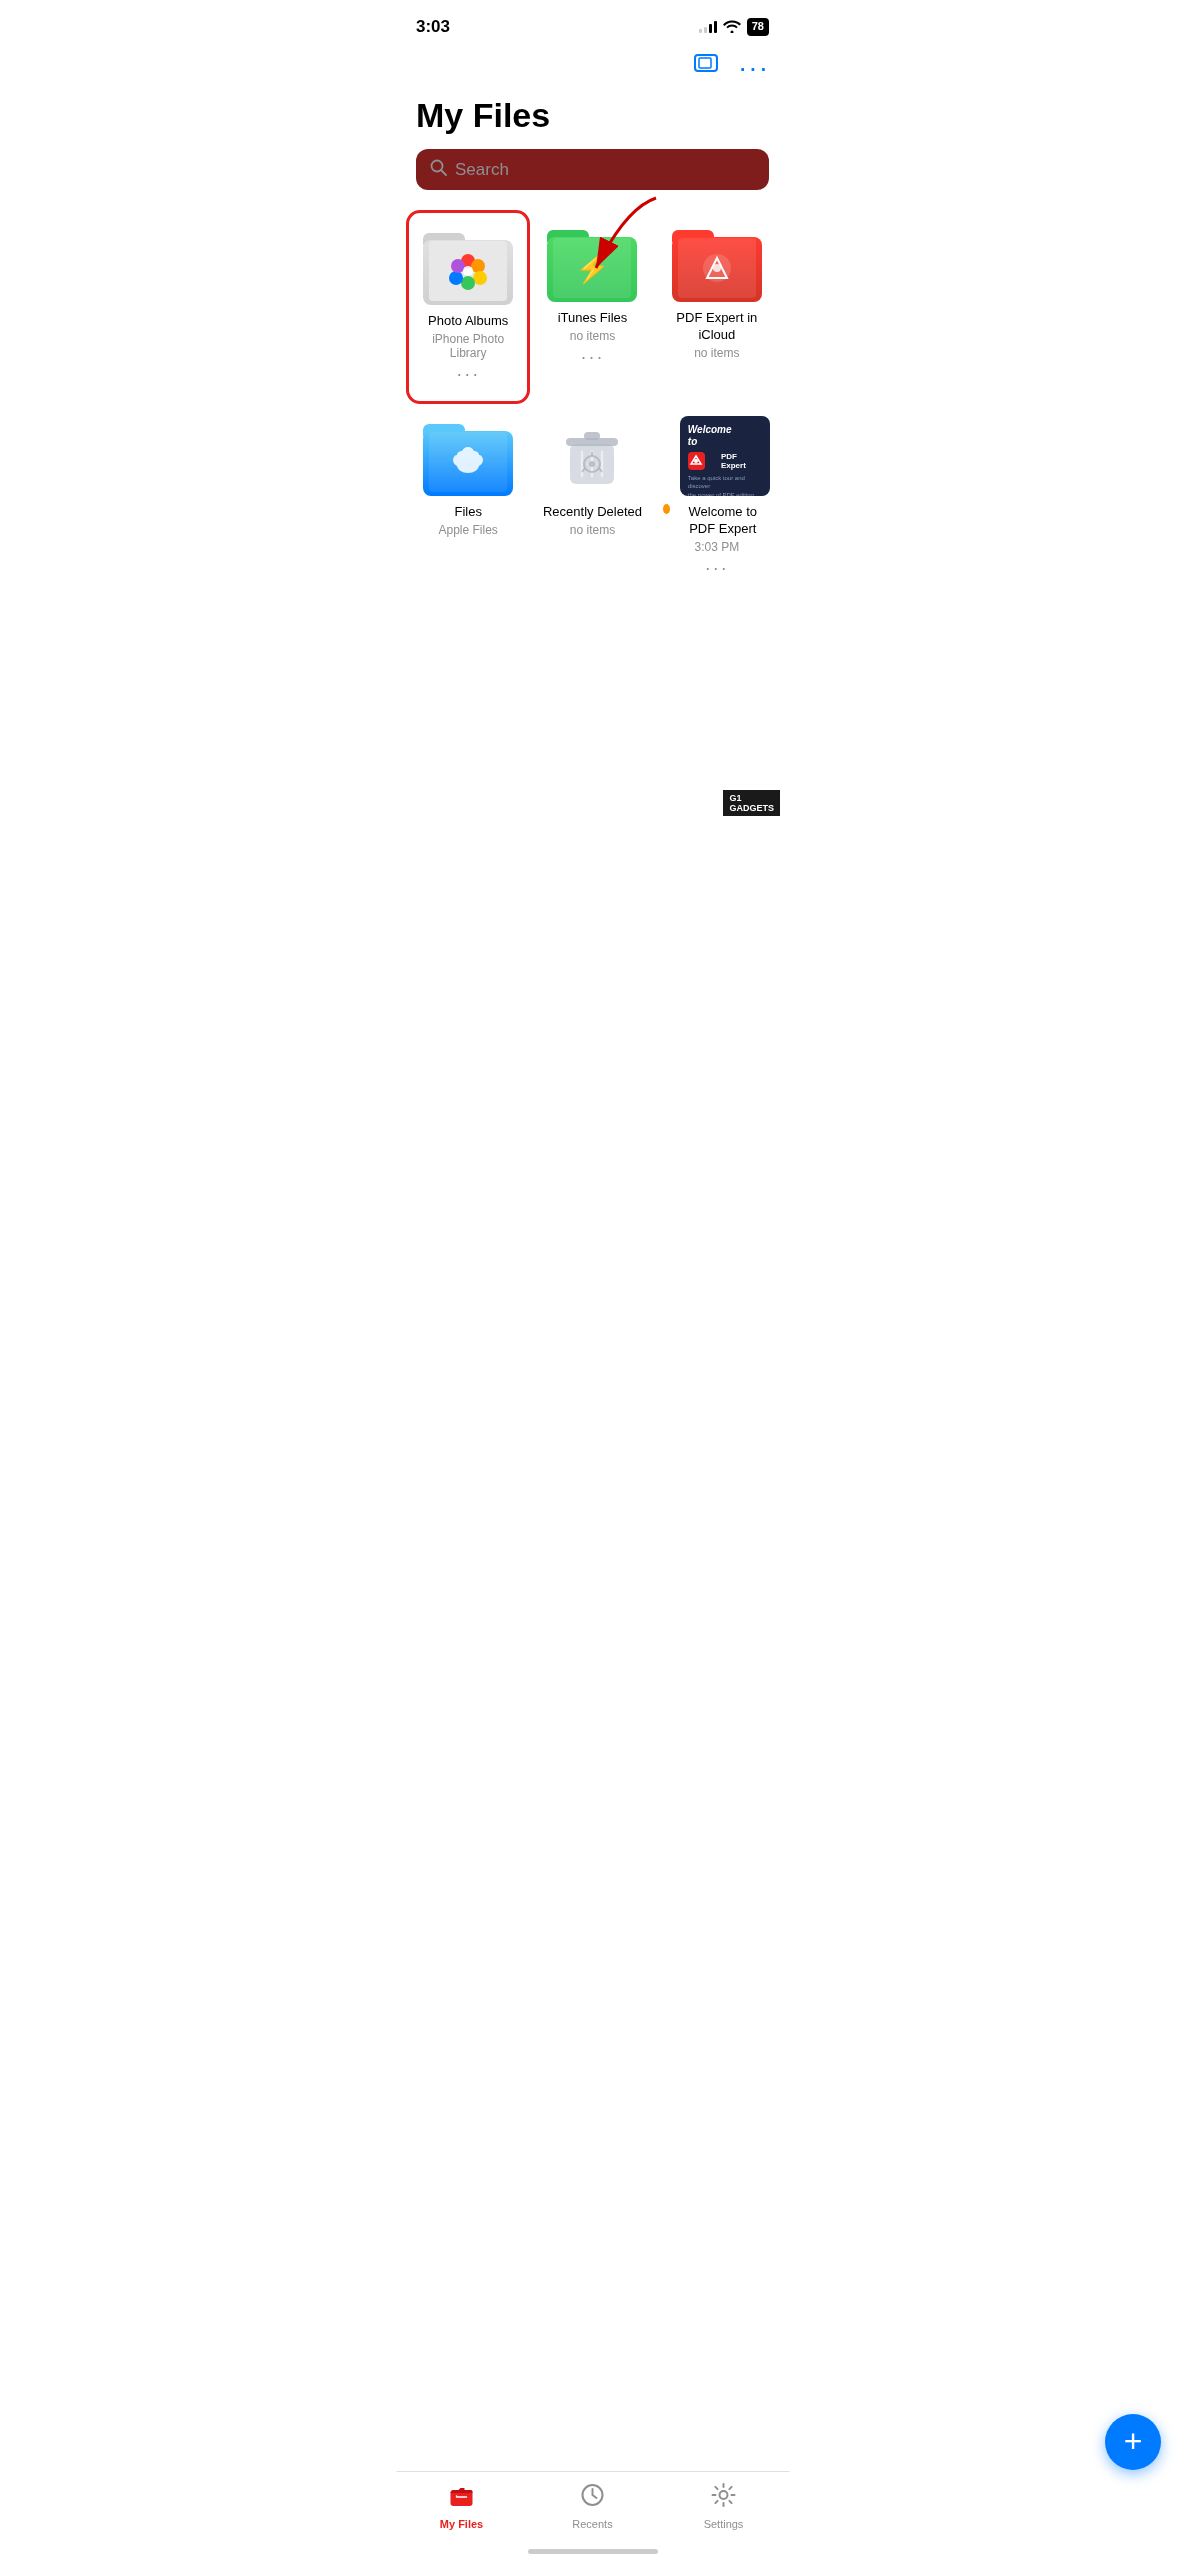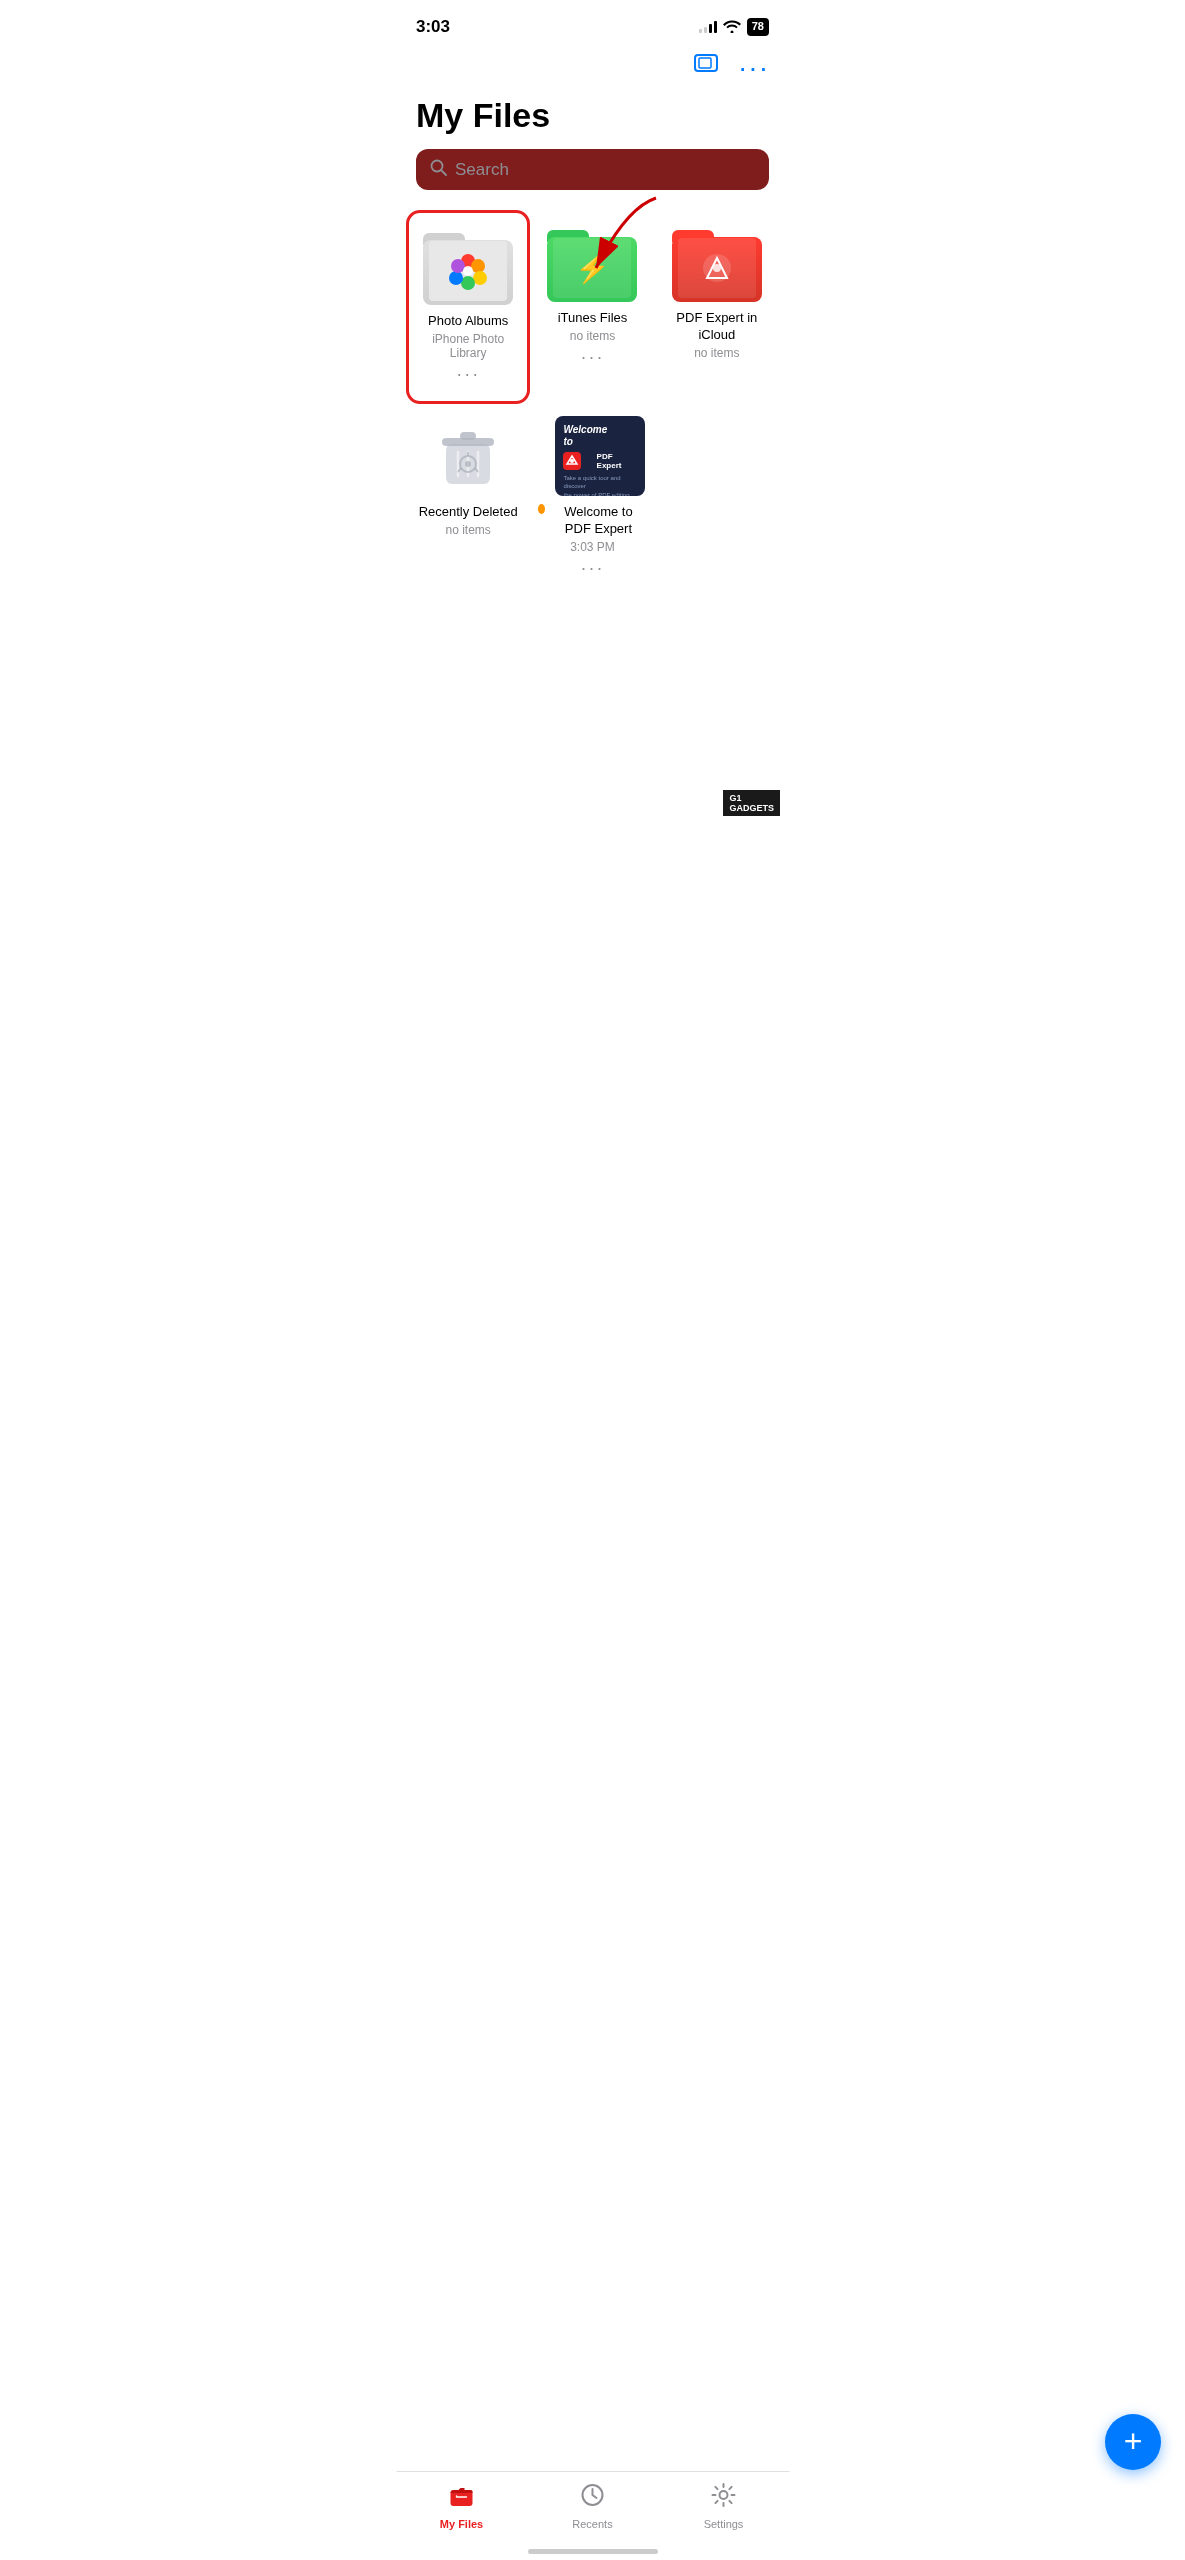--- a/index.html
+++ b/index.html
@@ -552,20 +552,33 @@
           <circle cx="18" cy="18" r="14" fill="rgba(255,255,255,0.15)"></circle>
           <polygon points="18,8 28,28 8,28" fill="none" stroke="white" stroke-width="2"></polygon>
           <circle cx="18" cy="18" r="4" fill="white" opacity="0.8"></circle>
         </svg>
       </div>
     </div>
     <div class="file-name">PDF Expert in iCloud</div>
     <div class="file-subtitle">no items</div>
   </div>
 
+  <div class="file-item">
+    <div class="folder-icon-wrap folder-files">
+      <div class="folder-tab" style="background: #5ac8fa;"></div>
+      <div class="folder-body" style="background: linear-gradient(180deg, #5ac8fa 0%, #007AFF 100%);"></div>
+      <div class="folder-inner" style="background: rgba(255,255,255,0.08); display:flex; align-items:center; justify-content:center;">
+        <svg width="38" height="38" viewBox="0 0 38 38">
+          <path d="M19 4 C16 4 14 6 13 8 C11 8 8 9 8 12 C6 12 4 14 4 17 C4 20 6 22 8 23 C9 27 13 30 19 30 C25 30 29 27 30 23 C32 22 34 20 34 17 C34 14 32 12 30 12 C30 9 27 8 25 8 C24 6 22 4 19 4Z" fill="white" opacity="0.85"></path>
+        </svg>
+      </div>
+    </div>
+    <div class="file-name">Files</div>
+    <div class="file-subtitle">Apple Files</div>
+  </div>
 
   <div class="file-item">
     <div class="trash-icon-wrap">
       <svg class="trash-svg" viewBox="0 0 72 72" fill="none">
 
         <rect x="14" y="24" width="44" height="40" rx="6" fill="#c8ccd4" opacity="0.7"></rect>
 
         <rect x="10" y="18" width="52" height="8" rx="4" fill="#b0b5bf" opacity="0.8"></rect>
 
         <rect x="28" y="12" width="16" height="8" rx="4" fill="#b0b5bf" opacity="0.8"></rect>

